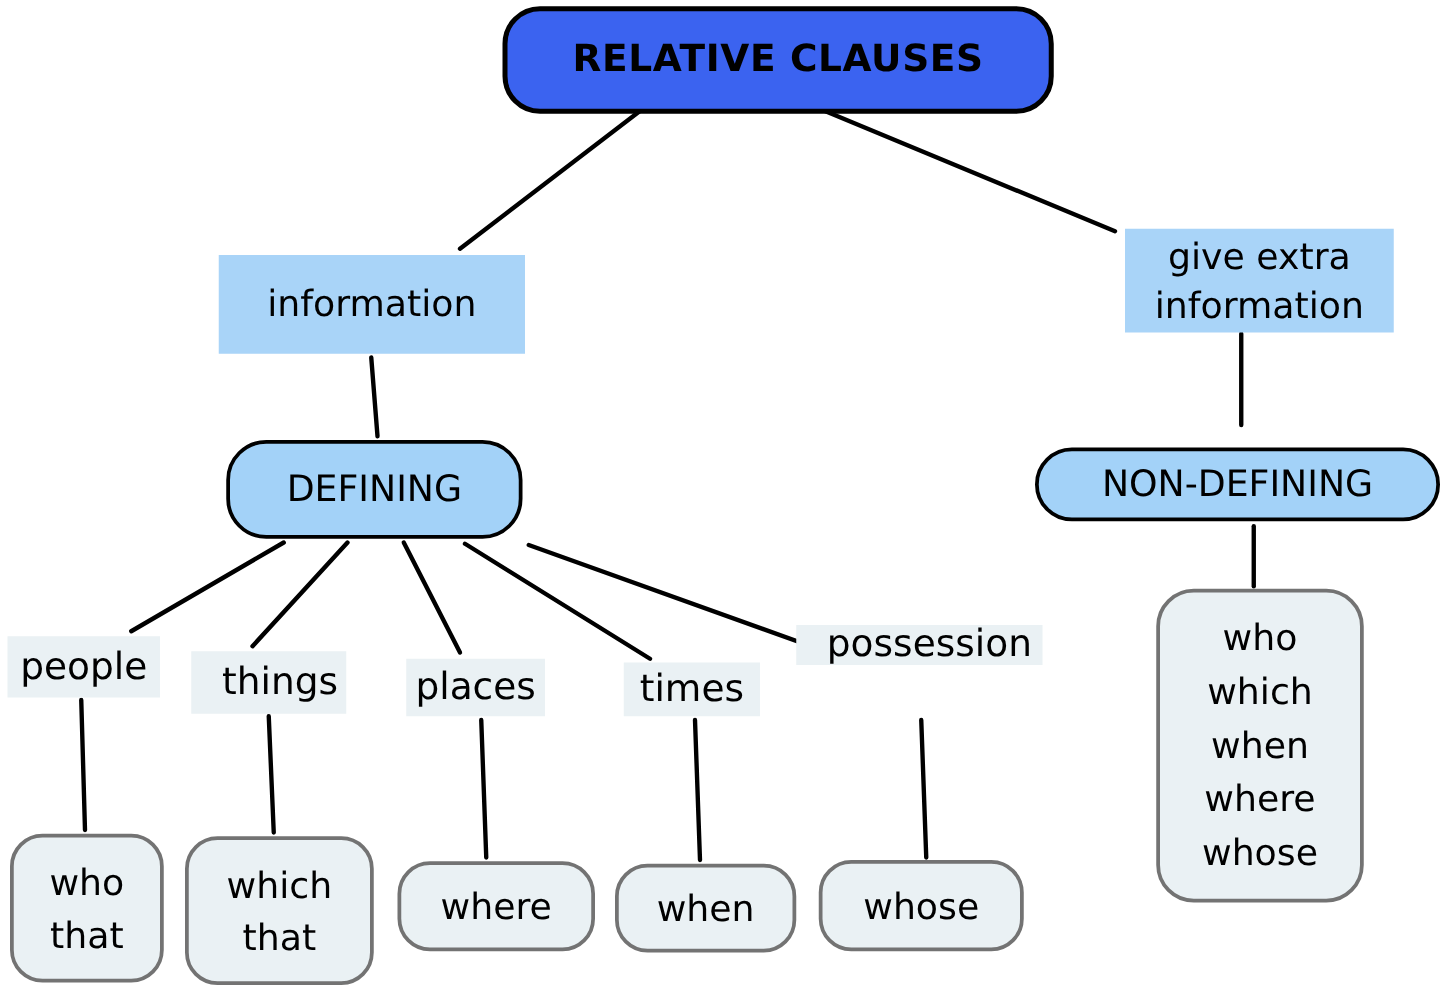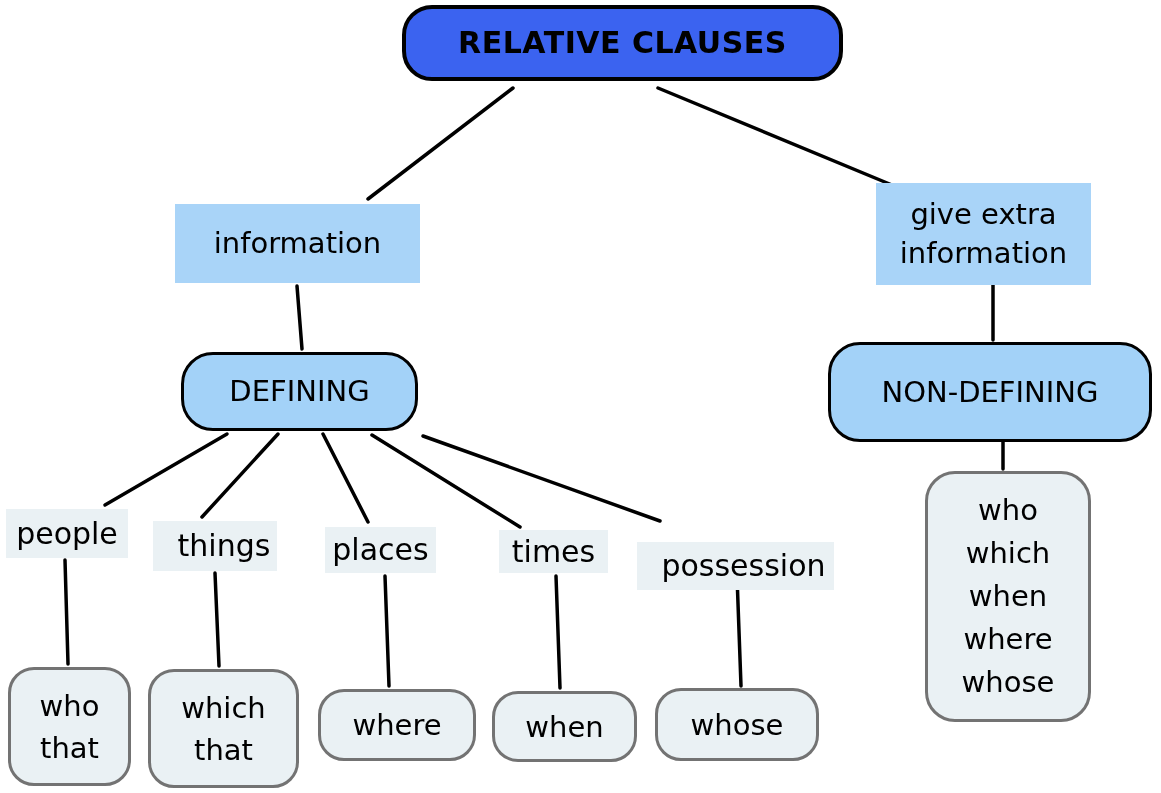--- a/index.html
+++ b/index.html
@@ -25,30 +25,30 @@
     background:#a9d4f8;font-size:29px;line-height:39px;
   }
   .tag{
     background:#eaf1f4;font-size:30px;
   }
   .leaf{
     background:#eaf1f4;border:3px solid #737373;border-radius:26px;
     font-size:29px;line-height:42px;
   }
   
-  #n-root       {left:402px;top:5px;  width:441px;height:76px;}
+  #n-root       {left:402px;top:5px;  width:441px;height:86px;}
   #n-give-rel   {left:175px;top:204px;width:245px;height:79px;}
-  #n-give-ext   {left:876px;top:183px;width:215px;height:102px;text-align:right;}
+  #n-give-ext   {left:900px;top:183px;width:215px;height:83px;text-align:right;}
   #n-defining   {left:181px;top:352px;width:237px;height:79px;}
-  #n-nondefining{left:828px;top:342px;width:324px;height:100px;justify-content:center;}
+  #n-nondefining{left:828px;top:358px;width:324px;height:59px;justify-content:center;}
   #n-people     {left:6px;  top:509px;width:122px;height:49px;}
   #n-things     {left:153px;top:521px;width:124px;height:50px;padding-left:18px;}
   #n-places     {left:325px;top:527px;width:111px;height:46px;}
   #n-times      {left:499px;top:530px;width:109px;height:43px;}
-  #n-possession {left:637px;top:542px;width:197px;height:48px;padding-left:16px;}
+  #n-possession {left:637px;top:500px;width:197px;height:32px;padding-left:16px;}
   #n-who-that   {left:8px;  top:667px;width:123px;height:119px;}
   #n-which-that {left:148px;top:669px;width:151px;height:119px;}
   #n-where      {left:318px;top:689px;width:158px;height:72px;}
   #n-when      {left:492px;top:691px;width:145px;height:71px;}
   #n-whose     {left:655px;top:688px;width:164px;height:73px;}
   #n-nd-pron   {left:925px;top:471px;width:166px;height:251px;border-radius:30px;line-height:43px;}
 </style>
 </head>
 <body>
 

